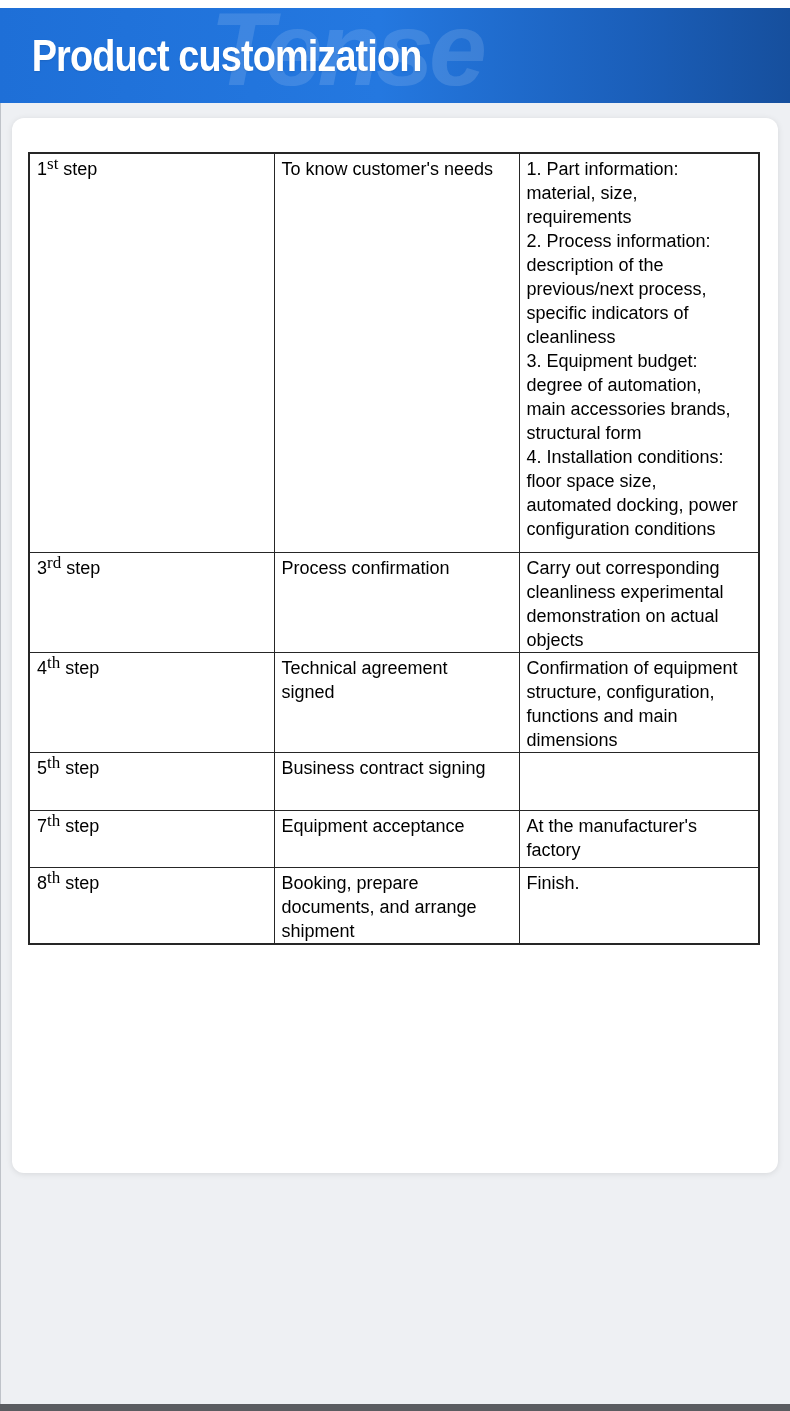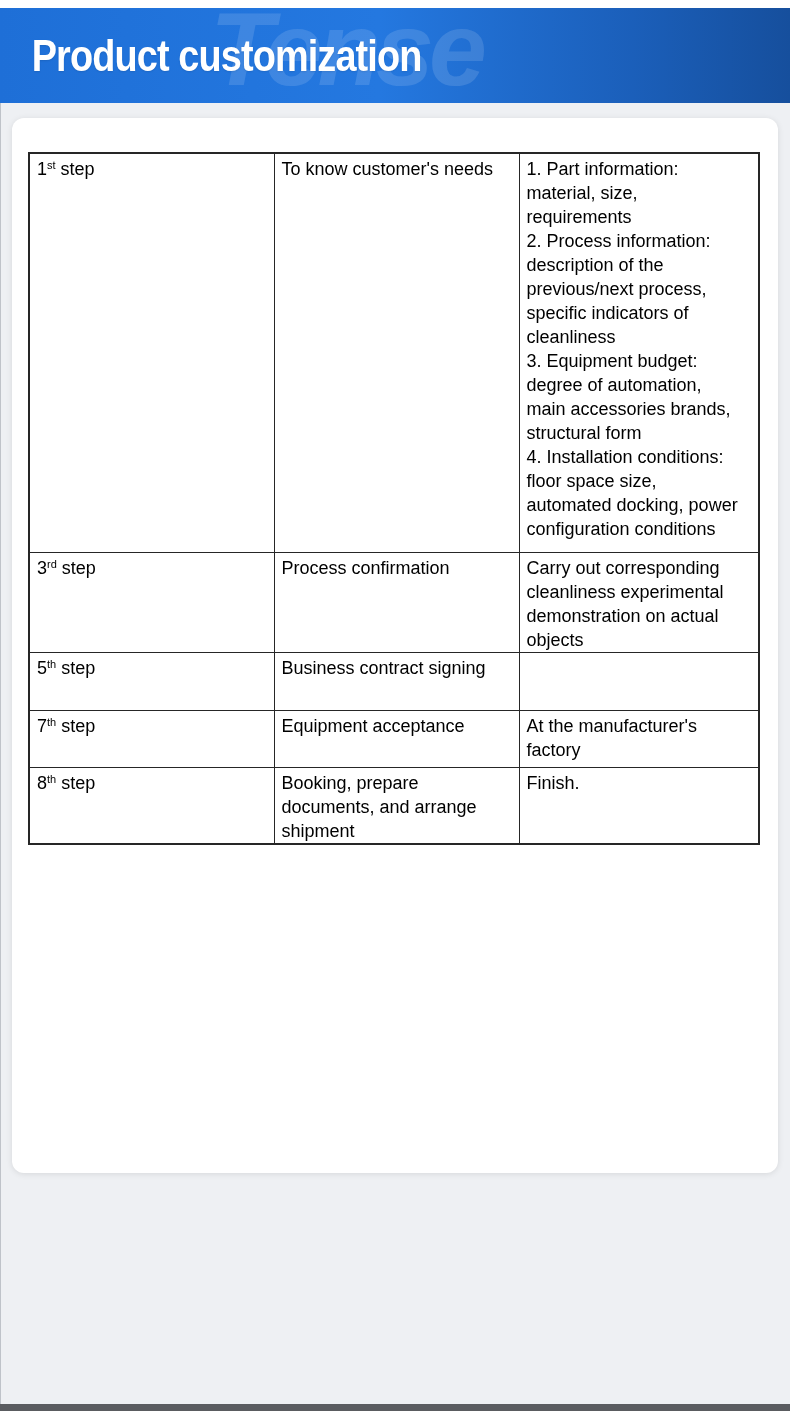--- a/index.html
+++ b/index.html
@@ -68,24 +68,25 @@
   }
   tr.r1 { height: 399px; }
   tr.r2 { height: 125px; }
   tr.r3 { height: 99px; }
   tr.r4 { height: 98px; }
   tr.r5 { height: 58px; }
   tr.r6 { height: 56px; }
   tr.r7 { height: 57px; margin-top: 16px; }
   tr.r8 { height: 71px; }
   td.step sup {
-    font-size: 11px;
+    font-size: 17px;
     line-height: 0;
     vertical-align: 6px;
     letter-spacing: 0;
+    font-family: Liberation Serif, serif;
   }
   .step-word { margin-left: 5px; }
   .bottom-bar {
     position: absolute; left: 0; bottom: 0;
     width: 790px; height: 7px;
     background: #5a5c60;
   }
 </style>
 </head>
 <body>
@@ -127,20 +128,29 @@
 configuration conditions</td>
         </tr>
         <tr class="r3">
           <td class="step"><span>3</span><sup>rd</sup><span class="step-word">step</span></td>
           <td>Process confirmation</td>
           <td>Carry out corresponding
 cleanliness experimental
 demonstration on actual
 objects</td>
         </tr>
+        <tr class="r4">
+          <td class="step"><span>4</span><sup>th</sup><span class="step-word">step</span></td>
+          <td>Technical agreement
+signed</td>
+          <td>Confirmation of equipment
+structure, configuration,
+functions and main
+dimensions</td>
+        </tr>
         <tr class="r5">
           <td class="step"><span>5</span><sup>th</sup><span class="step-word">step</span></td>
           <td>Business contract signing</td>
           <td></td>
         </tr>
         <tr class="r7">
           <td class="step"><span>7</span><sup>th</sup><span class="step-word">step</span></td>
           <td>Equipment acceptance</td>
           <td>At the manufacturer's
 factory</td>

